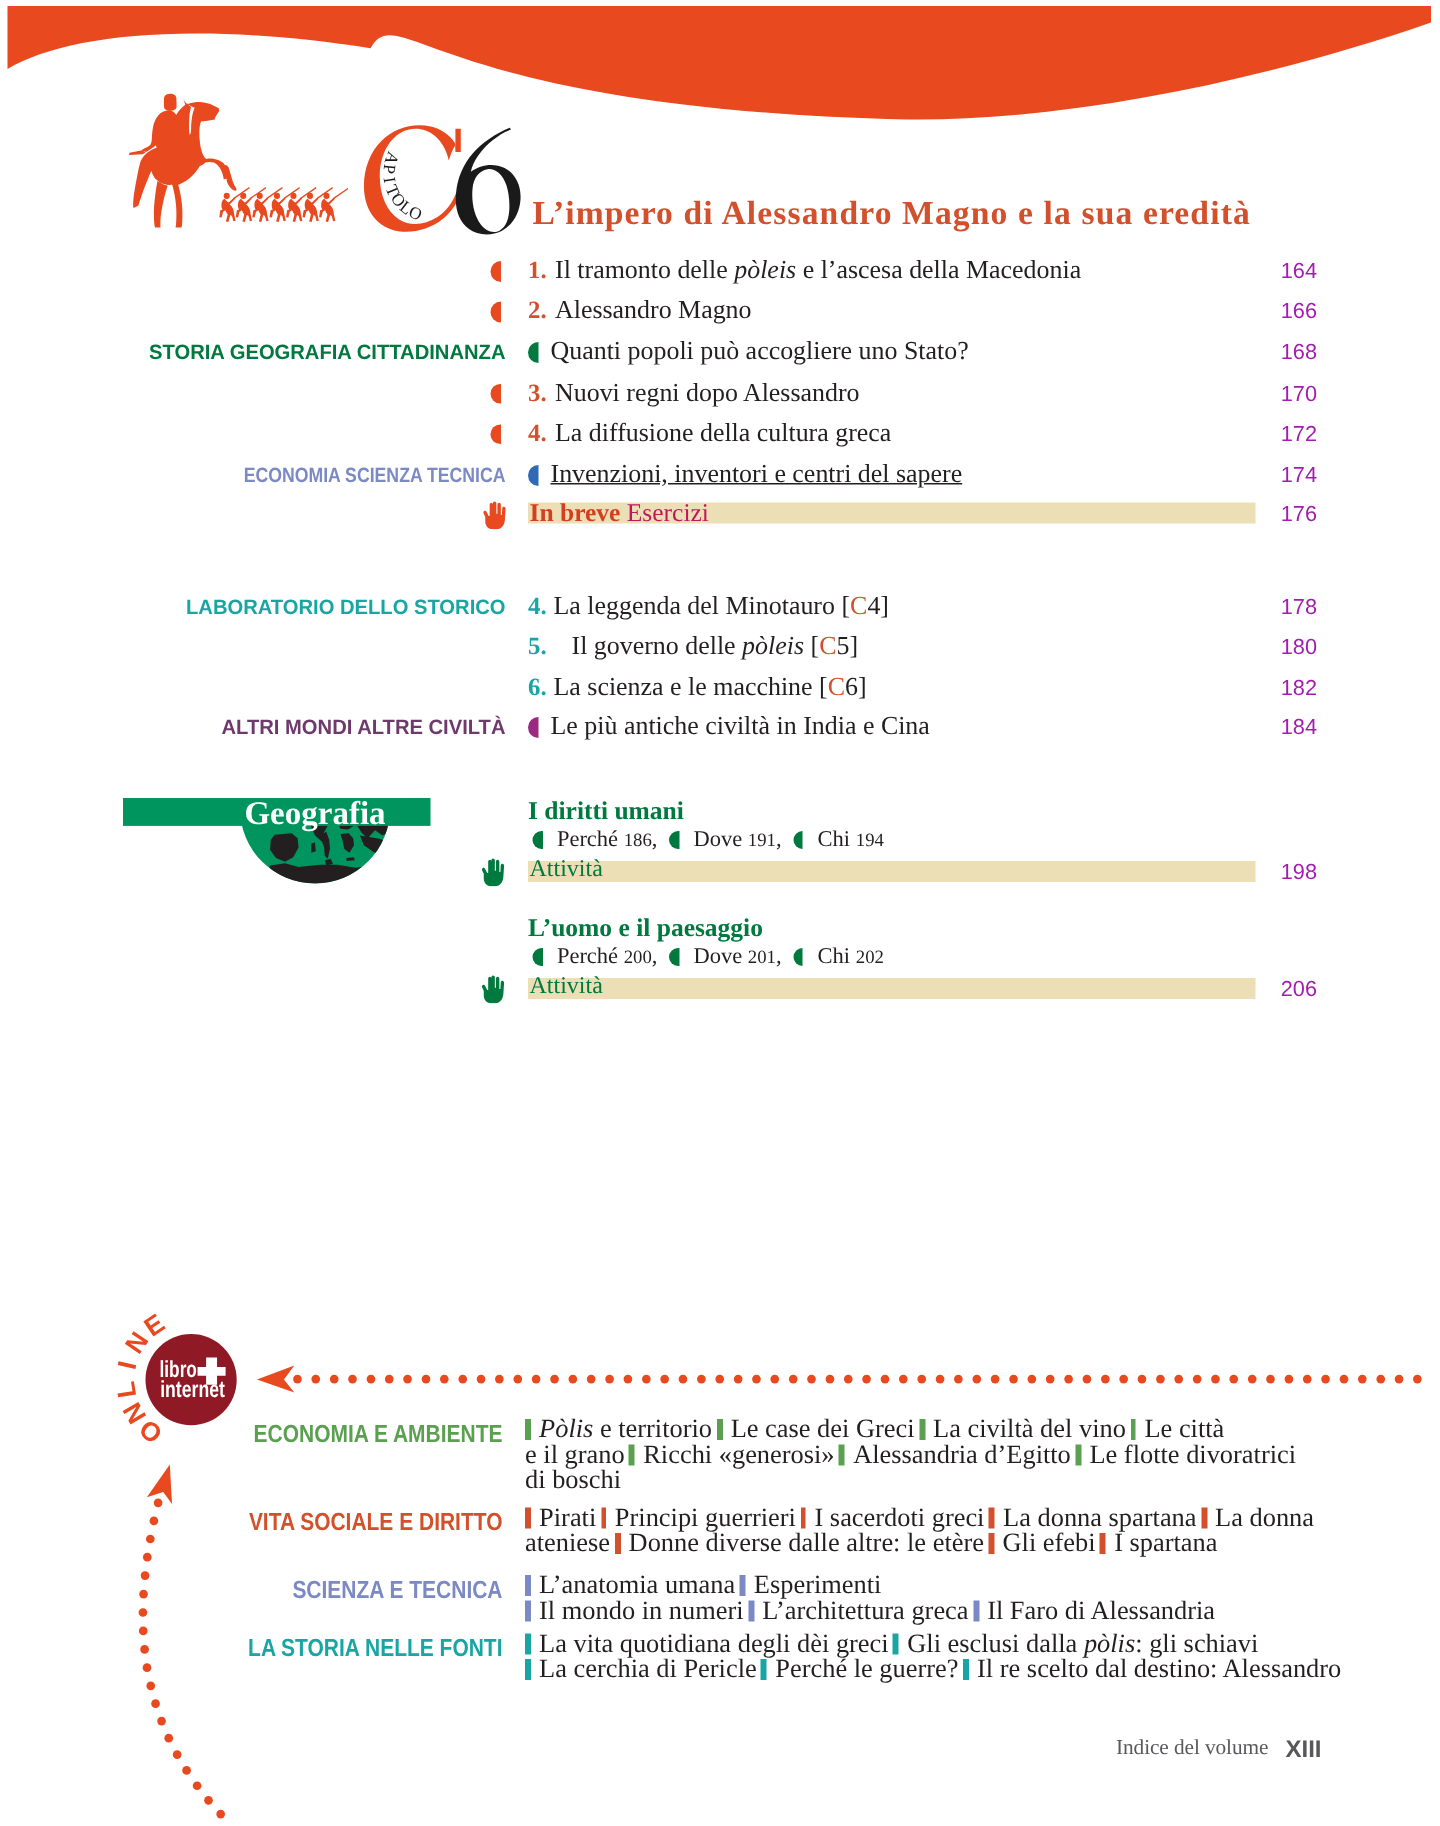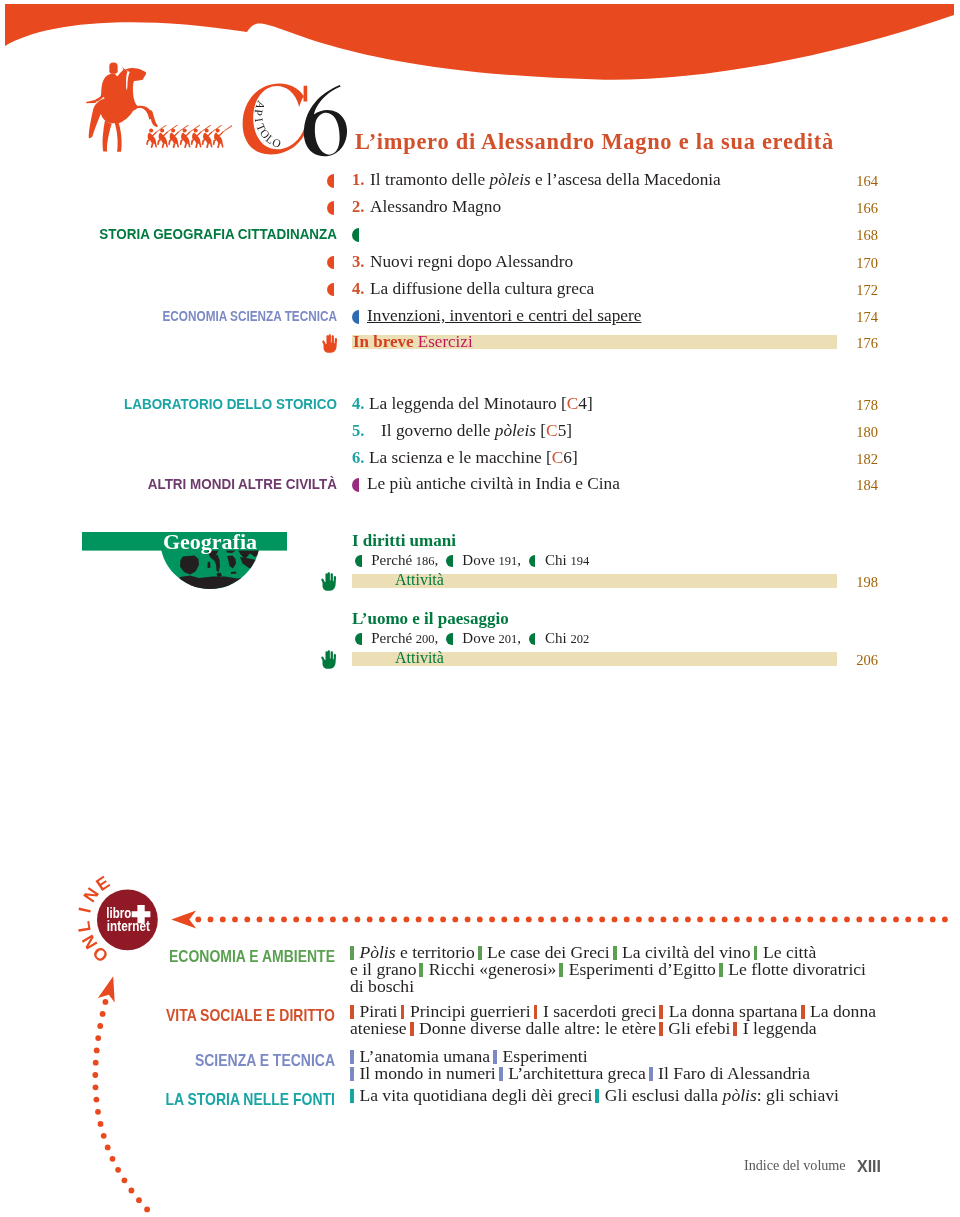--- a/index.html
+++ b/index.html
@@ -17,39 +17,39 @@
 
   
   #chapter-title{left:355px;top:129px;font-family:"Liberation Serif",serif;
       font-weight:bold;font-size:22.4px;color:#d2502b;letter-spacing:.75px;white-space:nowrap;}
 
   
   .toc-row{position:absolute;height:22px;}
   .bullet{position:absolute;width:7px;height:13.5px;border-radius:7px 0 0 7px;}
   .num{position:absolute;font-weight:bold;font-size:16.5px;white-space:nowrap;}
   .entry{position:absolute;font-size:17.3px;color:#231f20;white-space:nowrap;}
-  .pg{position:absolute;font-family:Liberation Serif, serif;font-size:14.5px;
-      color:#a16207;text-align:right;width:60px;}
+  .pg{position:absolute;font-family:Liberation Sans, sans-serif;font-size:14.5px;
+      color:#a21caf;text-align:right;width:60px;}
 
   .side-label{position:absolute;font-family:"Liberation Sans",sans-serif;font-weight:bold;
       font-size:13.8px;letter-spacing:0;text-align:right;white-space:nowrap;
       transform:scaleX(.975);transform-origin:100% 50%;}
 
   .bar{position:absolute;height:14px;background:#ecdfb5;}
 
   .inbreve{position:absolute;font-size:17px;white-space:nowrap;}
   .inbreve b{font-family:"Liberation Serif",serif;color:#d4401f;font-weight:bold;}
   .inbreve i{font-style:normal;color:#be185d;}
 
   
   #geo-logo{left:78px;top:528px;width:220px;height:66px;}
   .geo-h{position:absolute;font-weight:bold;font-size:17px;color:#00793f;white-space:nowrap;}
   .geo-sub{position:absolute;font-size:15px;color:#231f20;white-space:nowrap;}
   .geo-sub .gp{font-size:12.5px;}
-  .geo-att{position:absolute;font-size:16px;color:#00793f;white-space:nowrap;padding-left:42px;}
+  .geo-att{position:absolute;font-size:16px;color:#00793f;white-space:nowrap;}
 
   
   #online{left:78px;top:855px;width:120px;height:110px;}
   #dotline{left:165px;top:902px;width:795px;height:30px;}
   #downline{left:90px;top:972px;width:90px;height:245px;}
 
   .cat-label{position:absolute;font-family:"Liberation Sans",sans-serif;font-weight:bold;
       font-size:16.4px;letter-spacing:0;text-align:right;white-space:nowrap;
       transform:scaleX(.853);transform-origin:100% 50%;}
   .cat-body{position:absolute;font-size:17.6px;color:#231f20;line-height:17.1px;white-space:nowrap;}
@@ -234,20 +234,21 @@
   <div class="toc-row" style="left:0;top:27.2px;width:880px;">
     <span class="bullet" style="left:327px;top:4px;background:#e8491f"></span>
     <span class="num" style="left:352px;top:0;color:#d2502b">2.</span>
     <span class="entry" style="left:370px;top:0;text-align:right;">Alessandro Magno</span>
     <span class="pg" style="left:818px;top:3px;">166</span>
   </div>
 
   <div class="toc-row" style="left:0;top:54.4px;width:880px;">
     <span class="side-label" style="left:17px;top:3px;width:320px;color:#00793f">STORIA GEOGRAFIA CITTADINANZA</span>
     <span class="bullet" style="left:352px;top:4px;background:#00793f"></span>
+    <span class="entry" style="left:367px;top:0;">Quanti popoli può accogliere uno Stato?</span>
     <span class="pg" style="left:818px;top:3px;">168</span>
   </div>
 
   <div class="toc-row" style="left:0;top:81.6px;width:880px;">
     <span class="bullet" style="left:327px;top:4px;background:#e8491f"></span>
     <span class="num" style="left:352px;top:0;color:#d2502b">3.</span>
     <span class="entry" style="left:370px;top:0;">Nuovi regni dopo Alessandro</span>
     <span class="pg" style="left:818px;top:3px;">170</span>
   </div>
 
@@ -484,33 +485,34 @@
       <circle cx="131.4" cy="1190.5" r="2.9"></circle>
       <circle cx="139.0" cy="1200.2" r="2.9"></circle>
       <circle cx="147.1" cy="1209.4" r="2.9"></circle>
     </g>
 </svg>
 
 <div class="abs" id="cat-area">
     <div class="cat-label" style="left: 15px; top: 947px; width: 320px; color: rgb(90, 160, 80);">ECONOMIA E AMBIENTE</div>
     <div class="cat-body" style="left: 350px; top: 944px; width: 560px;">
       <div class="cat-line"><span class="vb" style="background:#5aa050"></span><span><i>Pòlis</i> e territorio</span><span class="vb" style="background:#5aa050"></span><span>Le case dei Greci</span><span class="vb" style="background:#5aa050"></span><span>La civiltà del vino</span><span class="vb" style="background:#5aa050"></span><span>Le città</span></div>
-      <div class="cat-line"><span>e il grano</span><span class="vb" style="background:#5aa050"></span><span>Ricchi «generosi»</span><span class="vb" style="background:#5aa050"></span><span>Esperimenti d’Egitto</span><span class="vb" style="background:#5aa050"></span><span>Le flotte divoratrici</span></div>
+      <div class="cat-line"><span>e il grano</span><span class="vb" style="background:#5aa050"></span><span>Ricchi «generosi»</span><span class="vb" style="background:#5aa050"></span><span>Alessandria d’Egitto</span><span class="vb" style="background:#5aa050"></span><span>Le flotte divoratrici</span></div>
       <div class="cat-line"><span>di boschi</span></div>
     </div>
     <div class="cat-label" style="left: 15px; top: 1006px; width: 320px; color: rgb(210, 80, 43);">VITA SOCIALE E DIRITTO</div>
     <div class="cat-body" style="left: 350px; top: 1003px; width: 560px;">
       <div class="cat-line"><span class="vb" style="background:#d2502b"></span><span>Pirati</span><span class="vb" style="background:#d2502b"></span><span>Principi guerrieri</span><span class="vb" style="background:#d2502b"></span><span>I sacerdoti greci</span><span class="vb" style="background:#d2502b"></span><span>La donna spartana</span><span class="vb" style="background:#d2502b"></span><span>La donna</span></div>
-      <div class="cat-line"><span>ateniese</span><span class="vb" style="background:#d2502b"></span><span>Donne diverse dalle altre: le etère</span><span class="vb" style="background:#d2502b"></span><span>Gli efebi</span><span class="vb" style="background:#d2502b"></span><span>I leggenda</span></div>
+      <div class="cat-line"><span>ateniese</span><span class="vb" style="background:#d2502b"></span><span>Donne diverse dalle altre: le etère</span><span class="vb" style="background:#d2502b"></span><span>Gli efebi</span><span class="vb" style="background:#d2502b"></span><span>I spartana</span></div>
     </div>
     <div class="cat-label" style="left: 15px; top: 1051px; width: 320px; color: rgb(123, 137, 196);">SCIENZA E TECNICA</div>
     <div class="cat-body" style="left: 350px; top: 1048px; width: 560px;">
       <div class="cat-line"><span class="vb" style="background:#7b89c4"></span><span>L’anatomia umana</span><span class="vb" style="background:#7b89c4"></span><span>Esperimenti</span></div>
       <div class="cat-line"><span class="vb" style="background:#7b89c4"></span><span>Il mondo in numeri</span><span class="vb" style="background:#7b89c4"></span><span>L’architettura greca</span><span class="vb" style="background:#7b89c4"></span><span>Il Faro di Alessandria</span></div>
     </div>
     <div class="cat-label" style="left: 15px; top: 1090px; width: 320px; color: rgb(26, 165, 165);">LA STORIA NELLE FONTI</div>
     <div class="cat-body" style="left: 350px; top: 1087px; width: 560px;">
       <div class="cat-line"><span class="vb" style="background:#1aa5a5"></span><span>La vita quotidiana degli dèi greci</span><span class="vb" style="background:#1aa5a5"></span><span>Gli esclusi dalla <i>pòlis</i>: gli schiavi</span></div>
+      <div class="cat-line"><span class="vb" style="background:#1aa5a5"></span><span>La cerchia di Pericle</span><span class="vb" style="background:#1aa5a5"></span><span>Perché le guerre?</span><span class="vb" style="background:#1aa5a5"></span><span>Il re scelto dal destino: Alessandro</span></div>
     </div>
   </div>
 
 <div class="abs" id="footer-label">Indice del volume</div>
 <div class="abs" id="footer-num">XIII</div>
 
 </body></html>

